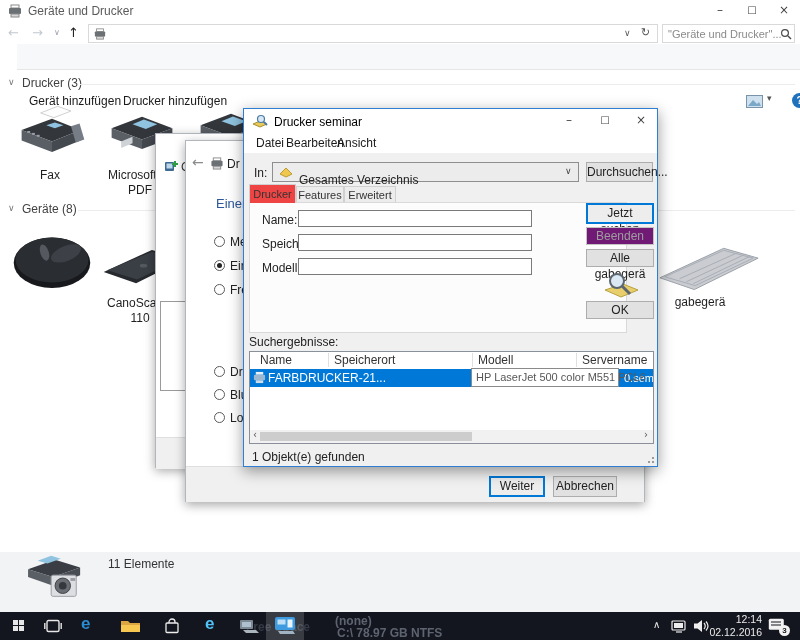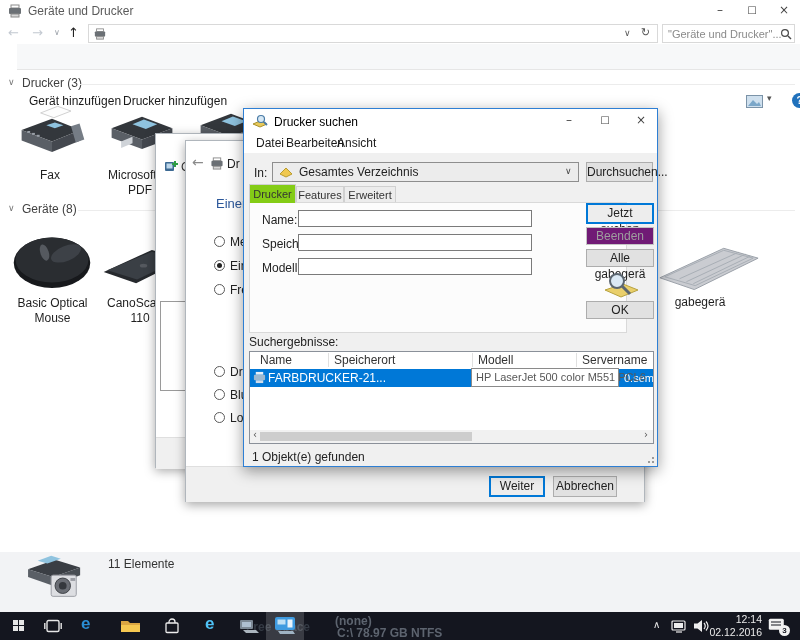--- a/index.html
+++ b/index.html
@@ -35,21 +35,21 @@
   .radio{width:11px;height:11px;border:1px solid #5a5a5a;border-radius:50%;background:#fff;box-sizing:border-box;}
   .radio.sel::after{content:"";position:absolute;left:2px;top:2px;width:5px;height:5px;border-radius:50%;background:#222;}
   .wizheading{color:#2b579a;font-size:13px;}
   
   .dialog{background:#f0f0f0;border:1px solid #2e7fd4;box-shadow:0 4px 14px rgba(0,0,0,.4);box-sizing:border-box;}
   .dlg-titlebar{left:0;top:0;width:413px;height:25px;background:#fff;}
   .menuitem{color:#1a1a1a;}
   .combo{background:#ececec;border:1px solid #8e8e8e;box-sizing:border-box;}
   .tab{background:#ececec;border:1px solid #d0d0d0;border-bottom:none;box-sizing:border-box;
     text-align:center;font-size:11px;color:#333;}
-  .tab.active{background:#84cc16;}
+  .tab.active{background:#ef4444;}
   .panel{background:#fcfcfc;border:1px solid #d9d9d9;box-sizing:border-box;}
   .field-input{background:#fff;border:1px solid #7a7a7a;height:17px;box-sizing:border-box;}
   .list{background:#fff;border:1px solid #8a9099;box-sizing:border-box;overflow:hidden;}
   .colsep{width:1px;height:14px;background:#e0e0e0;top:1px;}
   .selrow{background:#0078d7;color:#fff;overflow:hidden;}
   .tooltip{background:#fff;border:1px solid #8a8a8a;color:#575757;font-size:11px;line-height:17px;
     padding:0 4px;box-sizing:border-box;white-space:nowrap;}
   .hscroll{background:#f1f1f1;}
   .hthumb{background:#cdcdcd;}
   .grip i{position:absolute;width:2px;height:2px;background:#9a9a9a;}
@@ -151,22 +151,20 @@
   <span class="ab glyph" style="left:8px;top:203px;font-size:9px;color:#777">∨</span>
   <span class="ab grouphdr" style="left:22px;top:202px">Geräte (8)</span>
   <div class="ab groupline" style="left:78px;top:210px;width:717px"></div>
 
   <svg class="ab" style="left:10px;top:226px" width="84" height="68" viewBox="0 0 90 70">
     <ellipse cx="45" cy="38" rx="41" ry="27" fill="#17191c"></ellipse>
     <ellipse cx="45" cy="35" rx="39" ry="24" fill="#2a2d31"></ellipse>
     <ellipse cx="60" cy="28" rx="17" ry="8" fill="#3d4147" transform="rotate(-22 60 28)"></ellipse>
     <ellipse cx="37" cy="27" rx="4.5" ry="9" fill="#55595f" transform="rotate(-18 37 27)"></ellipse>
   </svg>
-  <div class="ab tilelabel" style="left:5px;top:296px;width:95px">Basic Optical
-Mouse</div>
 
   <svg class="ab" style="left:100px;top:232px" width="88" height="58" viewBox="0 0 95 60">
     <polygon points="4,42 56,18 91,28 39,54" fill="#26292d"></polygon>
     <polygon points="8,40 56,20 86,28 40,50" fill="#3a3f45"></polygon>
     <ellipse cx="47" cy="35" rx="4" ry="2" fill="#55595f"></ellipse>
   </svg>
   <div class="ab tilelabel" style="left:95px;top:296px;width:90px">CanoScan L
 110</div>
 
   <svg class="ab" style="left:655px;top:240px" width="108" height="52" viewBox="0 0 110 52">
@@ -232,37 +230,37 @@
     </div>
   </div>
 
   <div class="ab dialog" style="left:243px;top:108px;width:415px;height:359px">
     <div class="ab dlg-titlebar">
       <svg class="ab" style="left:8px;top:5px" width="16" height="16" viewBox="0 0 16 16">
           <polygon points="1,10 8,7 15,10 8,13" fill="#e8c95a" stroke="#a8912f"></polygon>
           <circle cx="9" cy="5" r="3.5" fill="#d7e8f4" stroke="#4a7ba6" stroke-width="1.2"></circle>
           <line x1="12" y1="8" x2="15" y2="11" stroke="#4a7ba6" stroke-width="1.8"></line>
         </svg>
-      <span class="ab" style="left:30px;top:6px;color:#000">Drucker suchen</span>
+      <span class="ab" style="left:30px;top:6px;color:#000">Drucker seminar</span>
       <span class="ab winctl glyph" style="left:310px;top:1px">–</span>
       <span class="ab winctl glyph" style="left:346px;top:1px;font-size:10px">□</span>
       <span class="ab winctl glyph" style="left:382px;top:1px">×</span>
     </div>
     <div class="ab" style="left:0;top:25px;width:413px;height:19px;background:#fff">
       <span class="ab menuitem" style="left:12px;top:2px">Datei</span>
       <span class="ab menuitem" style="left:42px;top:2px">Bearbeiten</span>
       <span class="ab menuitem" style="left:93px;top:2px">Ansicht</span>
     </div>
 
     <span class="ab" style="left:10px;top:57px">In:</span>
     <div class="ab combo" style="left:28px;top:53px;width:307px;height:20px">
       <svg class="ab" style="left:6px;top:4px" width="14" height="11" viewBox="0 0 14 11">
           <polygon points="1,7 7,1 13,7 7,10" fill="#f0c84f" stroke="#b99b2e"></polygon>
         </svg>
-      <span class="ab" style="left:26px;top:2px">Gesamtes Verzeichnis</span>
+      <span class="ab" style="left:26px;top:10px">Gesamtes Verzeichnis</span>
       <span class="ab glyph" style="left:292px;top:3px;font-size:9px;color:#444">∨</span>
     </div>
     <div class="ab btn" style="left:342px;top:53px;width:67px;height:20px;line-height:18px">Durchsuchen...</div>
 
     <div class="ab tab active" style="left:5px;top:75px;width:47px;height:19px;line-height:18px;z-index:2">Drucker</div>
     <div class="ab tab" style="left:52px;top:77px;width:48px;height:17px;line-height:16px">Features</div>
     <div class="ab tab" style="left:100px;top:77px;width:52px;height:17px;line-height:16px">Erweitert</div>
 
     <div class="ab panel" style="left:5px;top:93px;width:378px;height:131px">
       <span class="ab" style="left:12px;top:10px">Name:</span>

